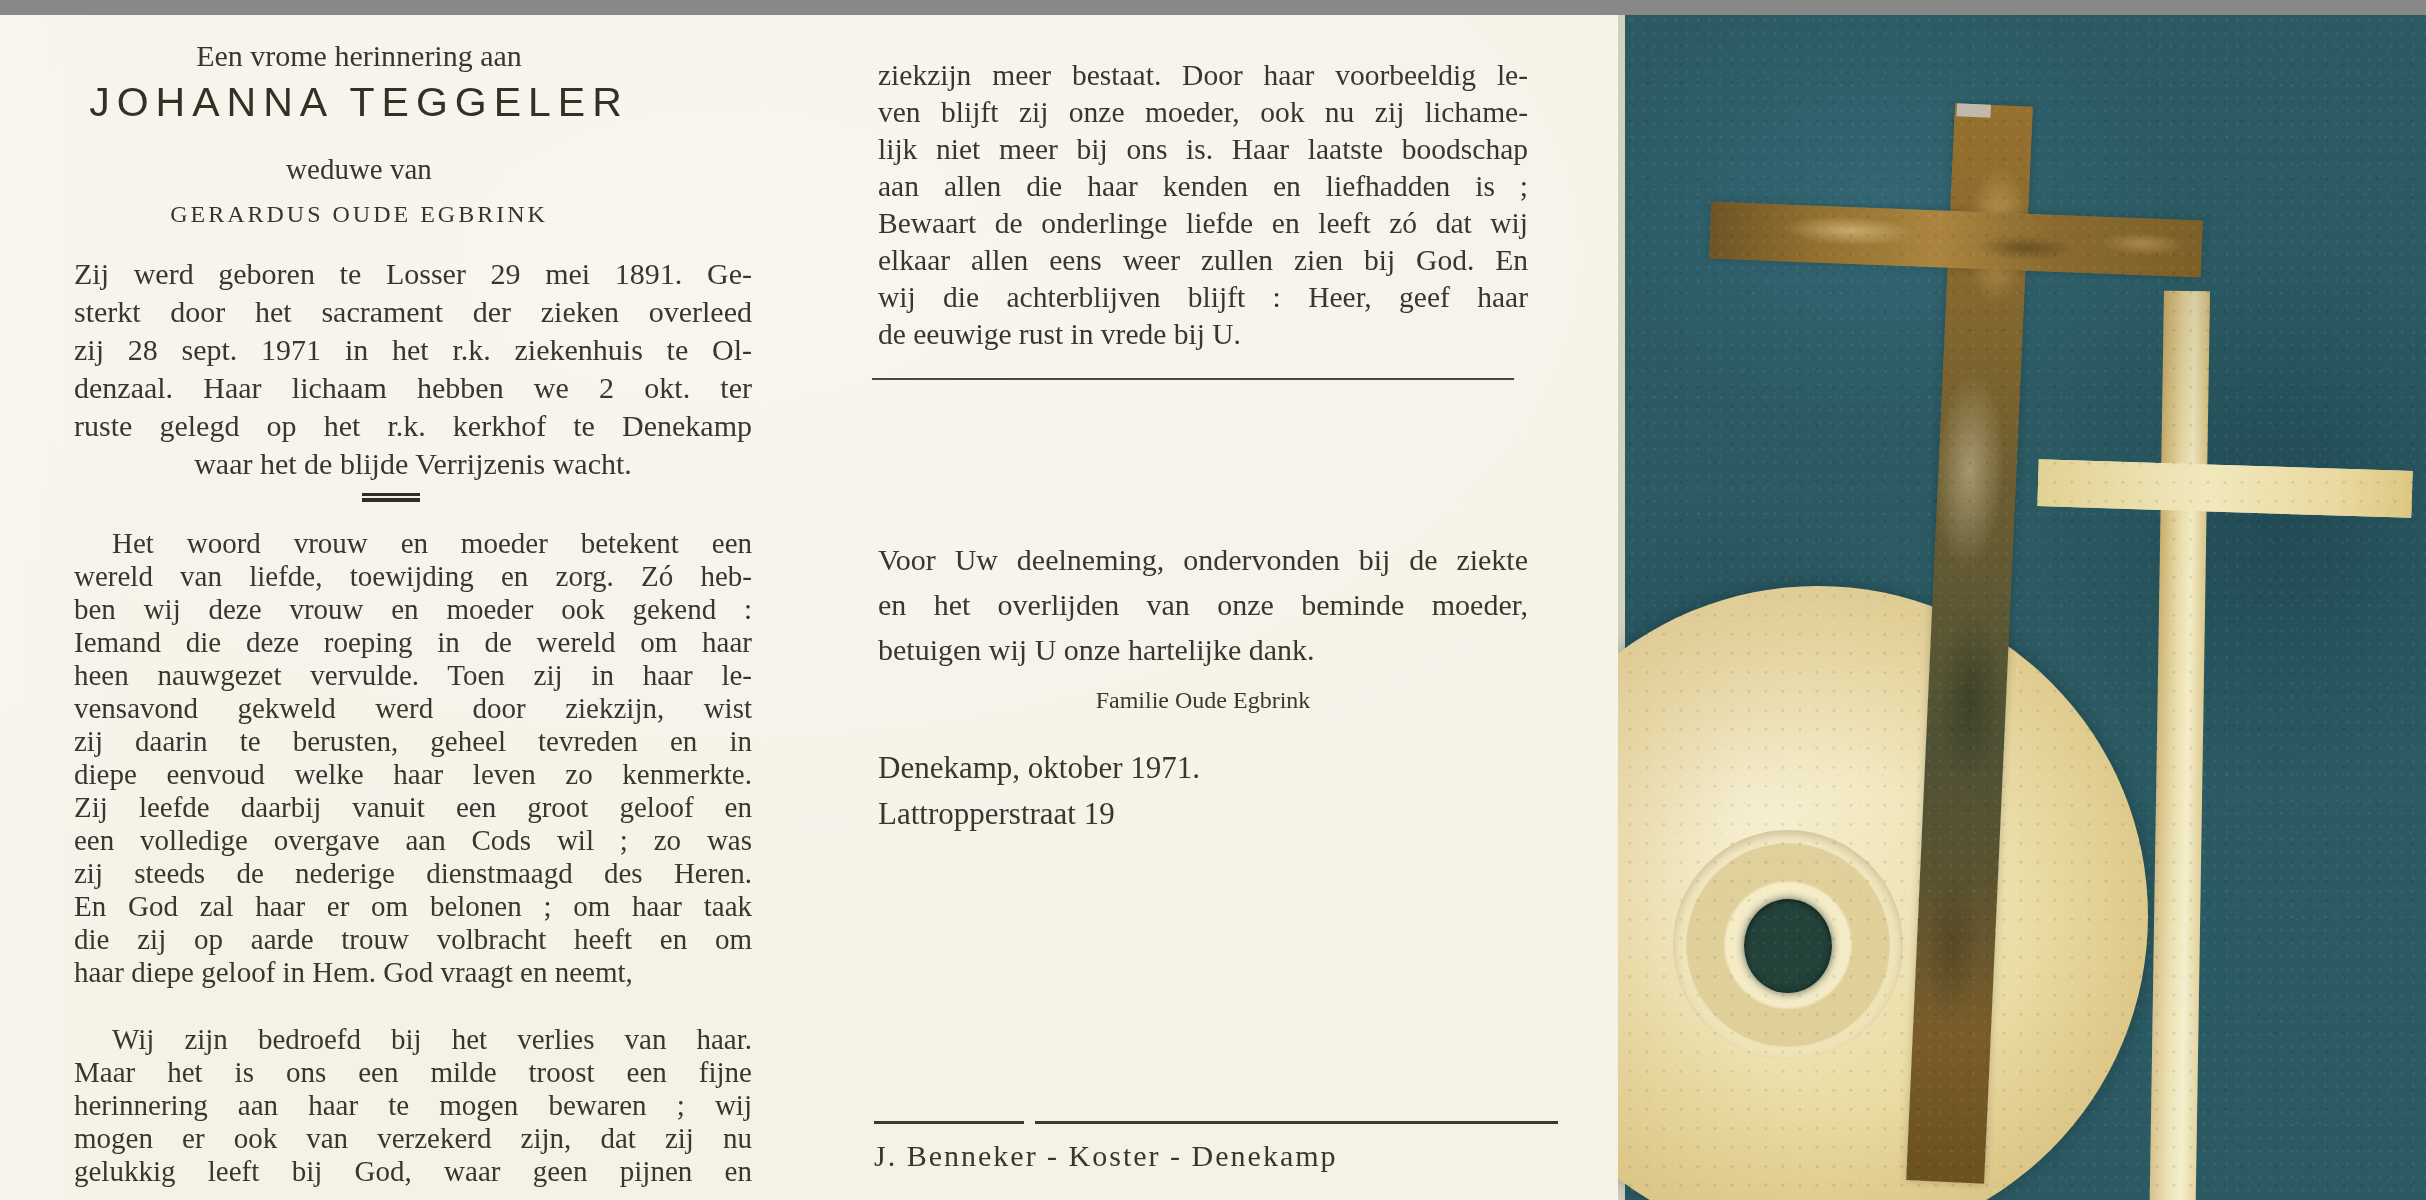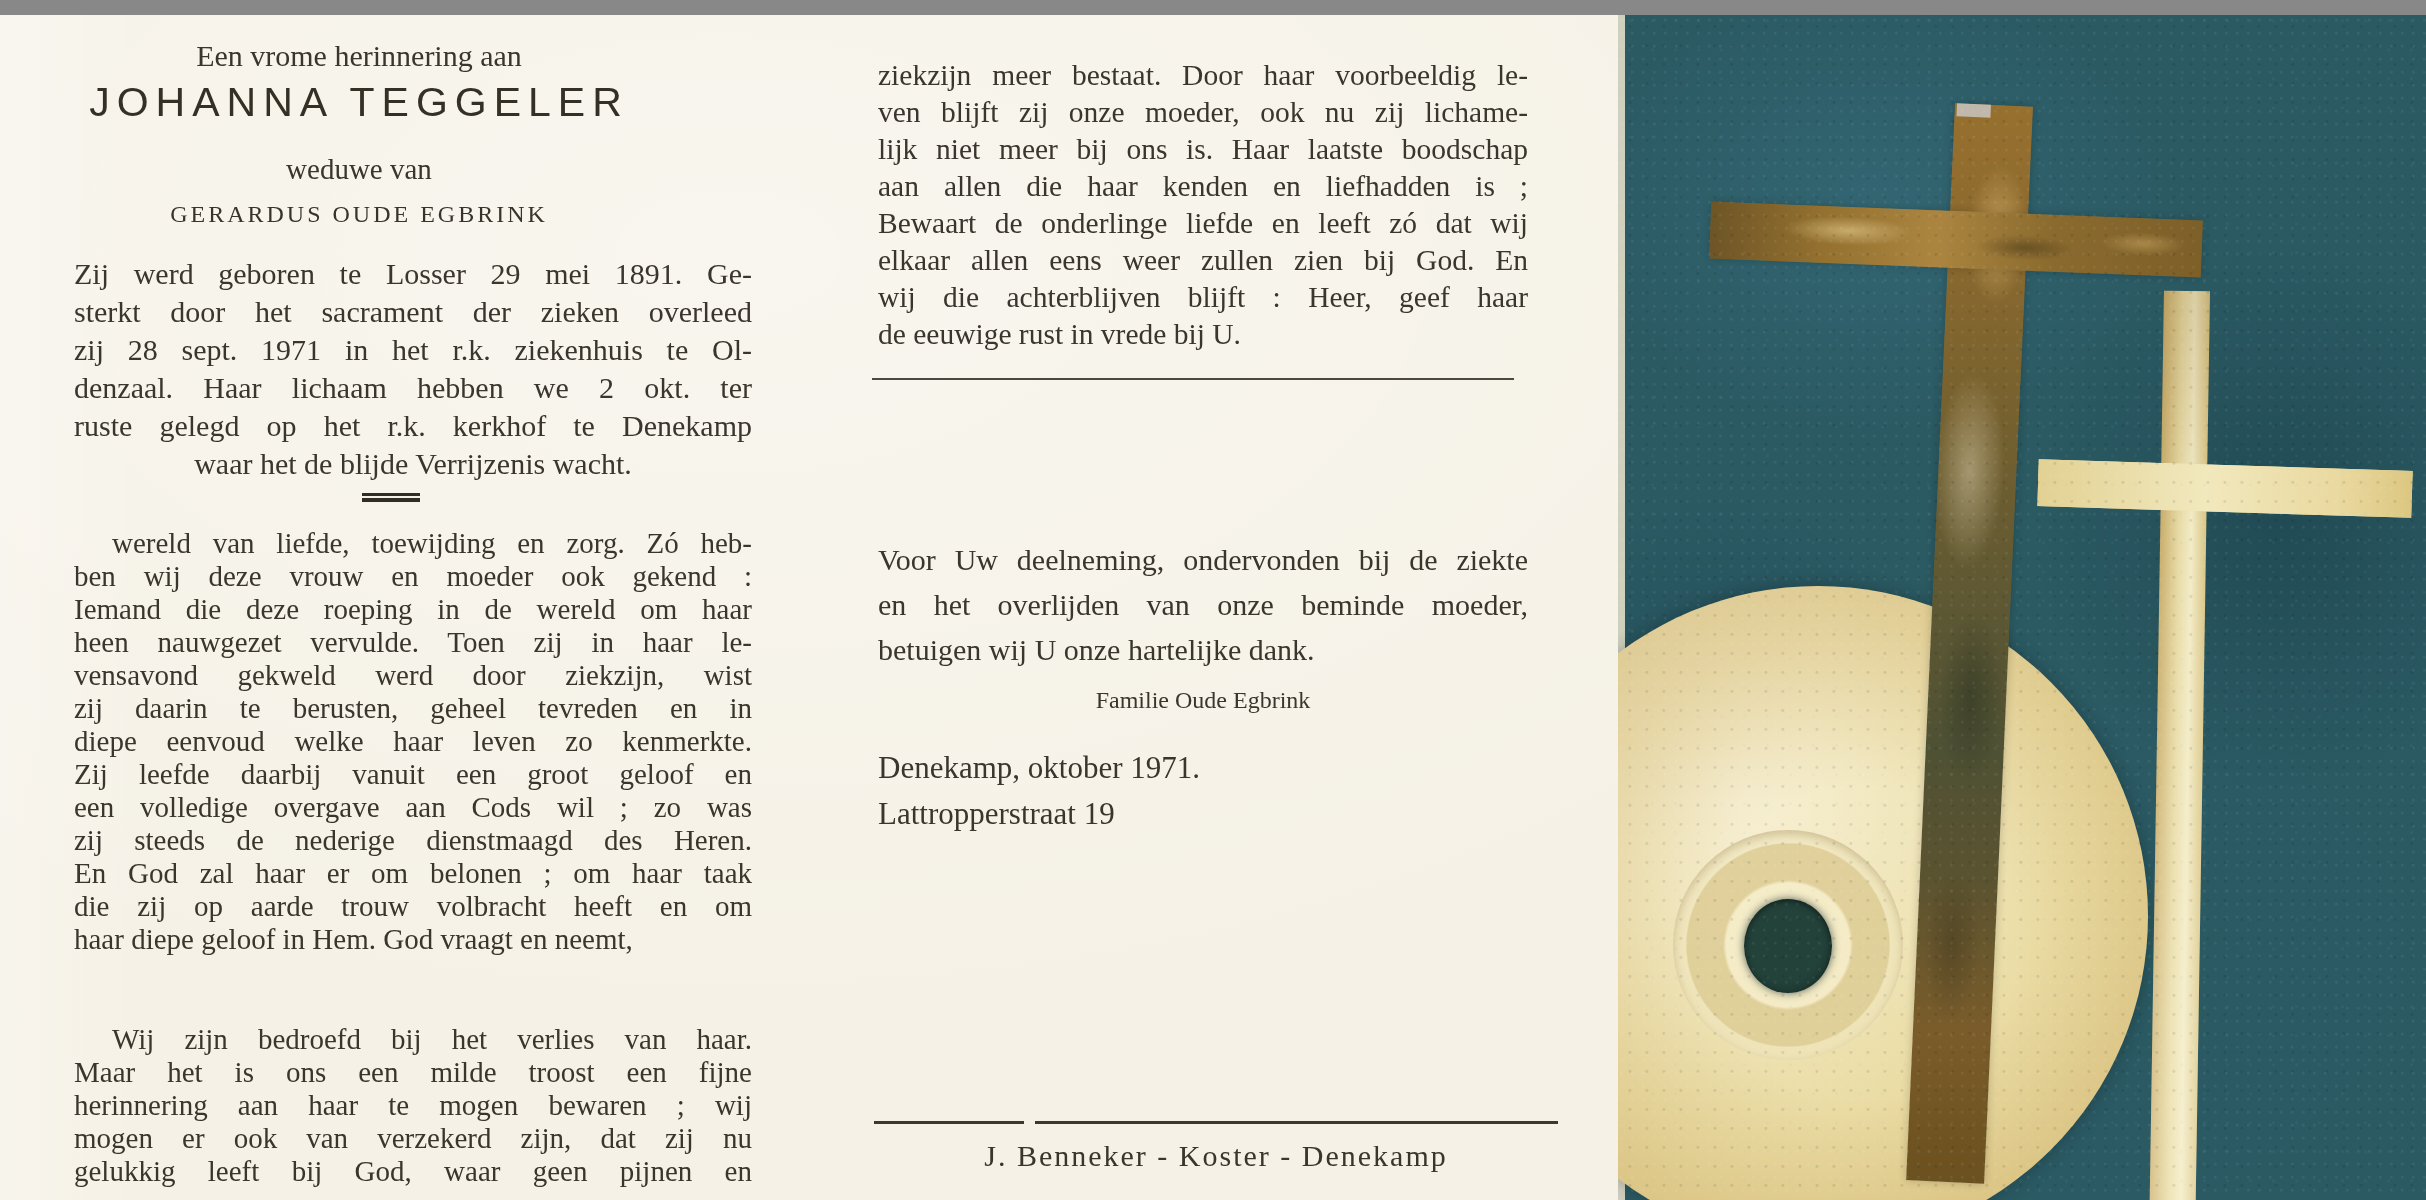--- a/index.html
+++ b/index.html
@@ -37,21 +37,21 @@
   #para-life{left:74px;top:512px;width:678px;font-size:29px;}
   #para-grief{left:74px;top:1008px;width:678px;font-size:29px;}
   #para-cont{left:878px;top:42px;width:650px;font-size:29.5px;}
   #mid-rule{position:absolute;left:872px;top:363px;width:642px;height:2px;background:#4c483e;}
   #para-thanks{left:878px;top:522px;width:650px;font-size:30px;}
   #family-signature{position:absolute;left:878px;top:672px;width:650px;text-align:center;font-size:24px;}
   #place-date{position:absolute;left:878px;top:735px;font-size:31px;}
   #address{position:absolute;left:878px;top:781px;font-size:31px;}
   #footer-rule{position:absolute;left:874px;top:1106px;width:684px;height:3px;
     background:linear-gradient(to right,#3c3830 0 22%, #f5f1e6 22% 23.5%, #3c3830 23.5% 100%);}
-  #printer-line{position:absolute;left:874px;top:1124px;width:684px;text-align:center;font-size:30px;letter-spacing:2px;}
+  #printer-line{position:absolute;left:874px;top:1124px;width:684px;font-size:30px;letter-spacing:2px;}
   
   #artwork{
     position:absolute;left:1618px;top:0;width:808px;height:1200px;overflow:hidden;
     background:
       radial-gradient(ellipse 420px 320px at 32% 16%, rgba(62,120,138,.40), transparent 70%),
       radial-gradient(ellipse 380px 420px at 82% 42%, rgba(20,55,66,.45), transparent 65%),
       radial-gradient(ellipse 500px 380px at 55% 78%, rgba(38,88,98,.35), transparent 70%),
       radial-gradient(ellipse 300px 260px at 12% 55%, rgba(30,70,84,.4), transparent 70%),
       #2b5a63;
   }
@@ -133,20 +133,21 @@
       <div class="line">sterkt door het sacrament der zieken overleed</div>
       <div class="line">zij 28 sept. 1971 in het r.k. ziekenhuis te Ol-</div>
       <div class="line">denzaal. Haar lichaam hebben we 2 okt. ter</div>
       <div class="line">ruste gelegd op het r.k. kerkhof te Denekamp</div>
       <div class="line">waar het de blijde Verrijzenis wacht.</div>
     </div>
 
   <div id="left-divider"></div>
 
   <div id="para-life" class="para lh33 indent-first last-left">
+      <div class="line">Het woord vrouw en moeder betekent een</div>
       <div class="line">wereld van liefde, toewijding en zorg. Zó heb-</div>
       <div class="line">ben wij deze vrouw en moeder ook gekend :</div>
       <div class="line">Iemand die deze roeping in de wereld om haar</div>
       <div class="line">heen nauwgezet vervulde. Toen zij in haar le-</div>
       <div class="line">vensavond gekweld werd door ziekzijn, wist</div>
       <div class="line">zij daarin te berusten, geheel tevreden en in</div>
       <div class="line">diepe eenvoud welke haar leven zo kenmerkte.</div>
       <div class="line">Zij leefde daarbij vanuit een groot geloof en</div>
       <div class="line">een volledige overgave aan Cods wil ; zo was</div>
       <div class="line">zij steeds de nederige dienstmaagd des Heren.</div>

